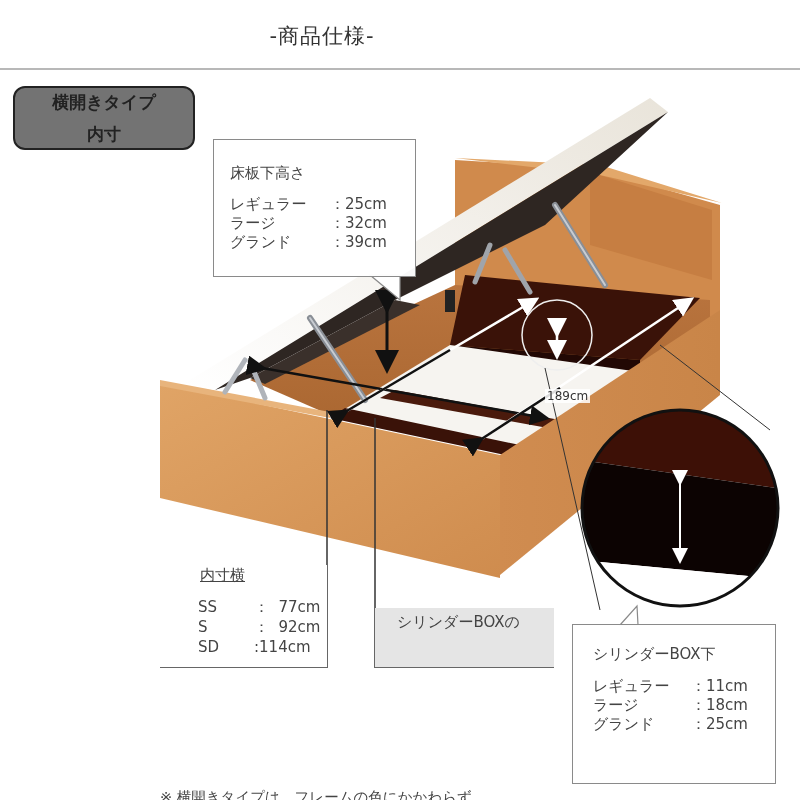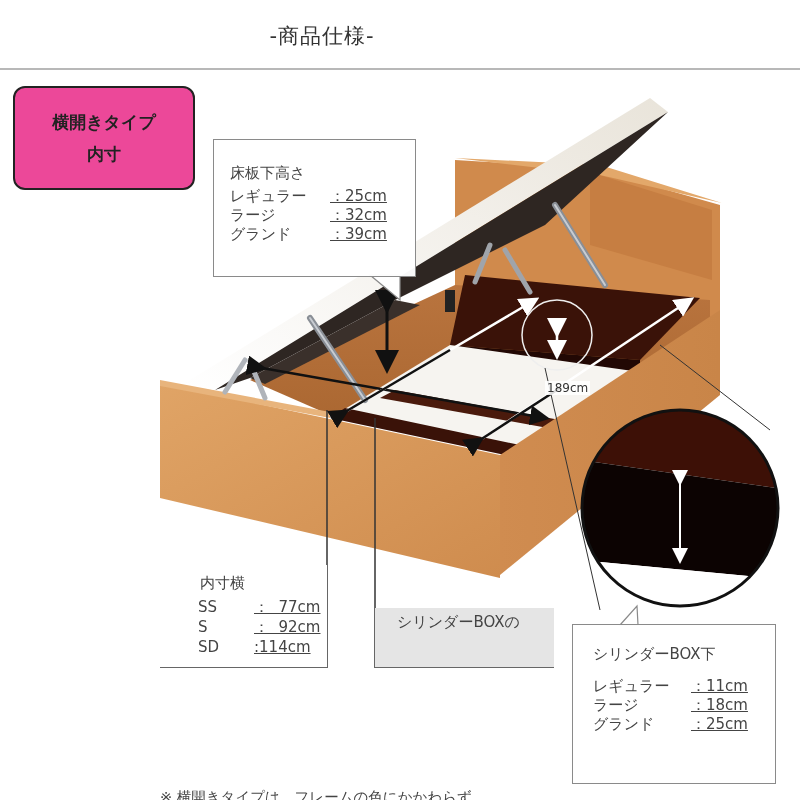--- a/index.html
+++ b/index.html
@@ -7,44 +7,44 @@
   body { position: relative; font-family: "DejaVu Sans", "Liberation Sans", sans-serif; color: #3a3a3a; }
 
   .page-title {
     position: absolute; left: 0; top: 22px; width: 644px; text-align: center;
     font-size: 21px; letter-spacing: 1px; color: #333333;
   }
   .divider {
     position: absolute; left: 0; top: 68px; width: 800px; height: 2px; background: #b8b8b8;
   }
   .type-badge {
-    position: absolute; left: 13px; top: 86px; width: 182px; height: 104px;
-    border: 2px solid #222222; border-radius: 12px; background: #ec4899;
+    position: absolute; left: 13px; top: 86px; width: 182px; height: 64px;
+    border: 2px solid #222222; border-radius: 12px; background: #737373;
     display: flex; flex-direction: column; align-items: center; justify-content: center;
     font-size: 17px; font-weight: bold; color: #222; line-height: 32px;
   }
 
   svg.scene { position: absolute; left: 0; top: 0; }
 
   .callout {
     position: absolute; background: rgba(255,255,255,0.97);
     border: 1.5px solid #8a8a8a; color: #444;
     font-size: 15px; line-height: 19px;
   }
-  .callout .title { font-size: 15px; margin-bottom: 4px; }
+  .callout .title { font-size: 15px; margin-bottom: 12px; }
   .spec-row { display: flex; white-space: pre; }
   .spec-row .k { display: inline-block; }
-  .spec-row .v { display: inline-block; text-decoration: underline; }
+  .spec-row .v { display: inline-block; }
 
   .floor-callout { left: 213px; top: 139px; width: 203px; height: 138px; padding: 24px 0 0 16px; }
   .floor-callout .k { width: 100px; }
 
   .width-callout { position: absolute; left: 160px; top: 565px; width: 168px; height: 103px;
     border-right: 1.5px solid #666; border-bottom: 1.5px solid #666; background: #fff; color:#444; font-size: 15px; line-height: 20px; }
-  .width-callout .title { position: absolute; left: 40px; top: 8px; }
+  .width-callout .title { position: absolute; left: 40px; top: 0px; text-decoration: underline; }
   .width-callout .rows { position: absolute; left: 38px; top: 32px; }
   .width-callout .k { width: 56px; text-align: left; padding-right: 0; }
 
   .inner-callout { position: absolute; left: 374px; top: 608px; width: 180px; height: 60px;
     border-left: 1.5px solid #666; border-bottom: 1.5px solid #666; background:#e5e5e5; color:#444; font-size: 15px; line-height: 21px; padding: 4px 0 0 22px; }
 
   .box-callout { left: 572px; top: 624px; width: 204px; height: 160px; padding: 18px 4px 0 20px; }
   .box-callout .title { line-height: 22px; margin-bottom: 12px; }
   .box-callout .k { width: 98px; }
 
@@ -183,21 +183,21 @@
   <div class="spec-row">
     <span class="k">ラージ</span>
     <span class="v">：32cm</span>
   </div>
   <div class="spec-row">
     <span class="k">グランド</span>
     <span class="v">：39cm</span>
   </div>
 </div>
 
-<div class="dim-label" style="left:545px; top:381px;">189cm</div>
+<div class="dim-label" style="left:545px; top:389px;">189cm</div>
 
 <div class="width-callout">
   <div class="title">内寸横</div>
   <div class="rows">
     <div class="spec-row">
       <span class="k">SS</span>
       <span class="v">：  77cm</span>
     </div>
     <div class="spec-row">
       <span class="k">S</span>

